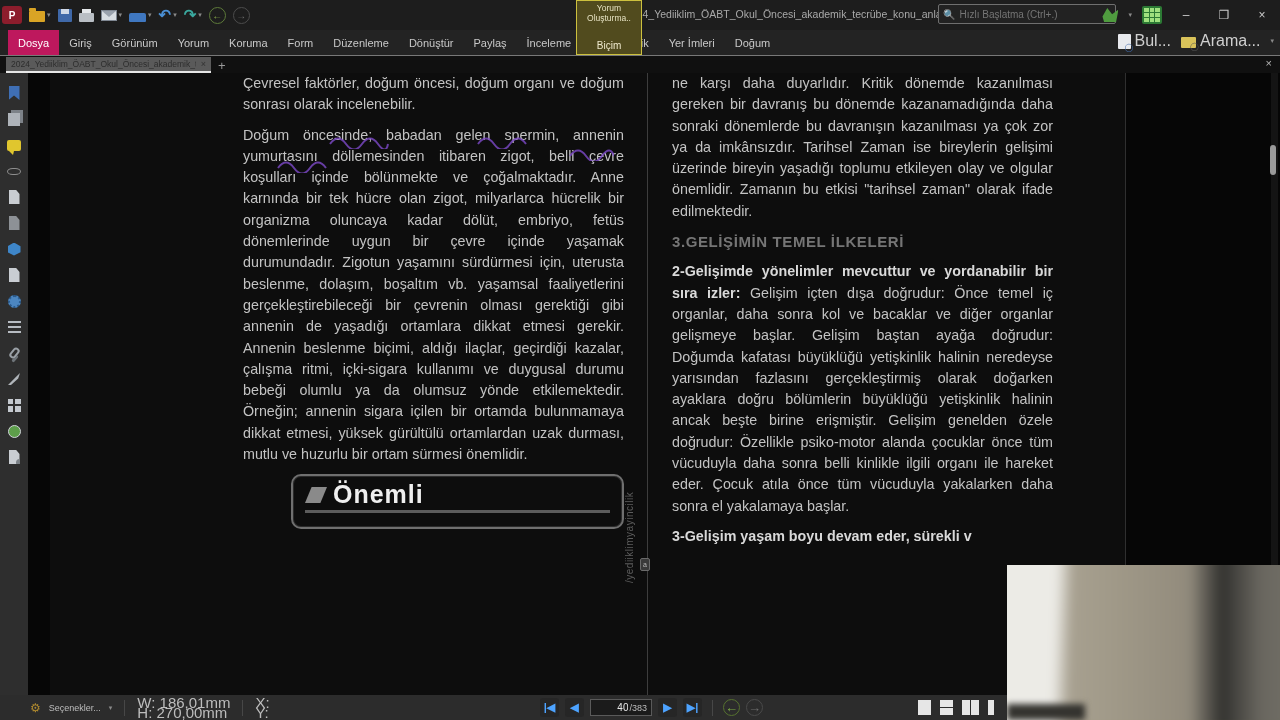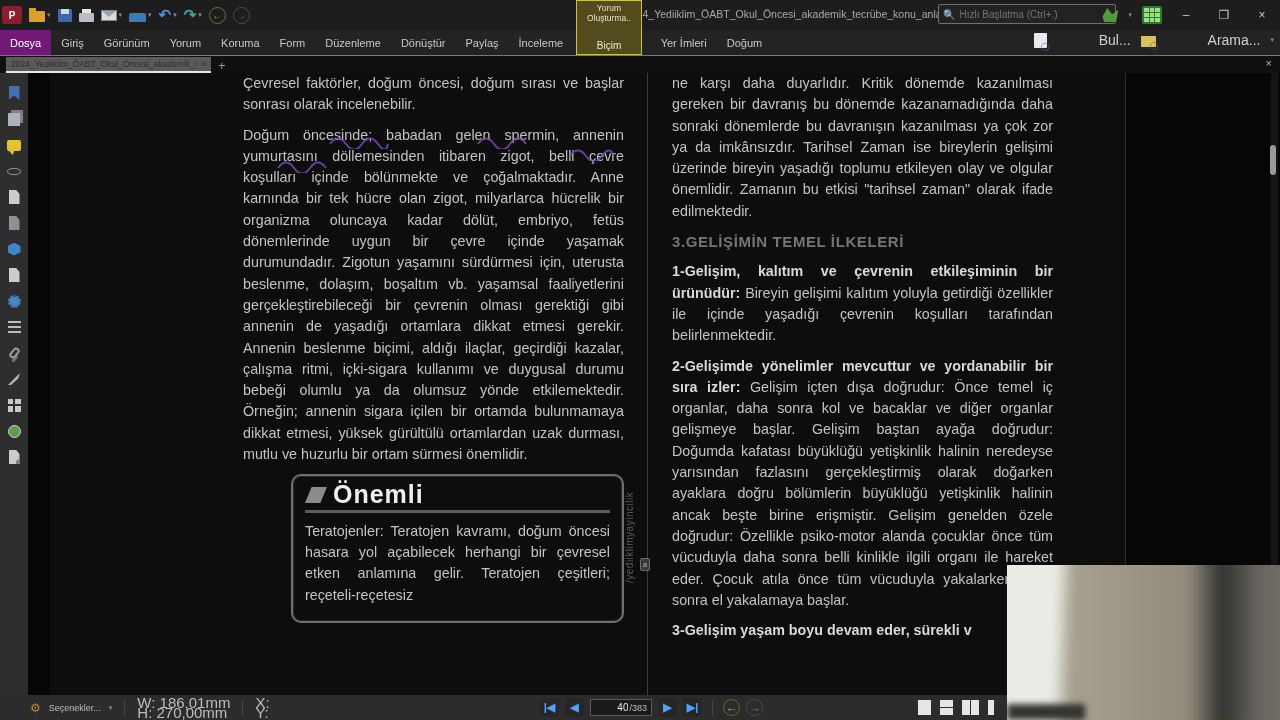--- a/index.html
+++ b/index.html
@@ -32,26 +32,26 @@
   .mag { color:#9a9a9a; font-size:10px; }
   .tb-right { position:absolute; right:4px; top:2px; display:flex; align-items:center; gap:10px; height:26px; }
   .plant { width:16px; height:14px; background:#4f9c3f; clip-path:polygon(0 60%,30% 0,60% 45%,100% 10%,85% 100%,10% 100%); }
   .ggrid { width:20px; height:18px; background:#2c7a34; border-radius:2px; display:grid; grid-template-columns:1fr 1fr 1fr; gap:1px; padding:2px; }
   .ggrid span { background:#9fe07e; }
   .winbtn { color:#c9c9c9; font-size:12px; width:28px; text-align:center; }
 
   
   .ribbon { position:absolute; left:0; top:30px; width:1280px; height:25px; background:#232323; display:flex; align-items:stretch; }
   .rtab { color:#c9c9c9; font-size:11px; padding:0 10px; display:flex; align-items:center; }
-  .rtab.active { background:#701a75; color:#fff; }
+  .rtab.active { background:#be185d; color:#fff;margin-left:8px; }
   .ctxgrp { position:absolute; left:576px; top:0; width:66px; height:55px; background:#514b1e; border:1px solid #cdc13e; z-index:5; display:flex; flex-direction:column; justify-content:space-between; align-items:center; padding:3px 2px; }
   .ctxgrp .t { color:#e6e2c2; font-size:8.5px; text-align:center; line-height:1.15; }
   .ctxgrp .b { color:#efe9cd; font-size:10px;margin-top:6px; }
   .ribbon-right { position:absolute; right:6px; top:32px; display:flex; align-items:center; gap:10px; z-index:6; }
-  .ribbon-right .lbl { color:#cfcfcf; font-size:14px;margin-left:48px; }
+  .ribbon-right .lbl { color:#cfcfcf; font-size:16px; }
   .doc-mag { width:13px; height:15px; background:#e8eaee; border-radius:1px; position:relative; }
   .doc-mag:after { content:"◯"; position:absolute; right:-3px; bottom:-3px; font-size:8px; color:#3f68a8; }
   .fold-mag { width:15px; height:11px; background:#d9c35a; border-radius:1px; position:relative; margin-top:3px; }
   .fold-mag:after { content:"◯"; position:absolute; right:-3px; bottom:-3px; font-size:8px; color:#555; }
 
   
   .tabbar { position:absolute; left:0; top:55px; width:1280px; height:18px; background:#101010; border-top:1px solid #787878; }
   .doctab { position:absolute; left:6px; top:1px; width:205px; height:16px; background:#5a5a5a; border-bottom:2px solid #e6e6e6; display:flex; align-items:center; padding:0 5px; gap:5px; }
   .doctab .txt { color:#2d2d2d; font-size:8.5px; white-space:nowrap; overflow:hidden; flex:1; }
   .doctab .x { color:#333; font-size:9px; }
@@ -284,35 +284,33 @@
   </div>
 
   <div class="docarea">
     <div class="pagebg"></div>
     <div class="coldiv"></div>
     <div class="pageedge"></div>
     <div class="watermark">/yediiklimyayincilik</div>
     <div class="wm-icon">a</div>
 
     <div class="col col-l">
-      <p>Çevresel faktörler, doğum öncesi, doğum sırası ve başlar sonrası olarak incelenebilir.</p>
+      <p>Çevresel faktörler, doğum öncesi, doğum organı ve doğum sonrası olarak incelenebilir.</p>
       <p>Doğum öncesinde; babadan gelen spermin, annenin yumurtasını döllemesinden itibaren zigot, belli çevre koşulları içinde bölünmekte ve çoğalmaktadır. Anne karnında bir tek hücre olan zigot, milyarlarca hücrelik bir organizma oluncaya kadar dölüt, embriyo, fetüs dönemlerinde uygun bir çevre içinde yaşamak durumundadır. Zigotun yaşamını sürdürmesi için, uterusta beslenme, dolaşım, boşaltım vb. yaşamsal faaliyetlerini gerçekleştirebileceği bir çevrenin olması gerektiği gibi annenin de yaşadığı ortamlara dikkat etmesi gerekir. Annenin beslenme biçimi, aldığı ilaçlar, geçirdiği kazalar, çalışma ritmi, içki-sigara kullanımı ve duygusal durumu bebeği olumlu ya da olumsuz yönde etkilemektedir. Örneğin; annenin sigara içilen bir ortamda bulunmamaya dikkat etmesi, yüksek gürültülü ortamlardan uzak durması, mutlu ve huzurlu bir ortam sürmesi önemlidir.</p>
       <div class="imp-box">
         <div class="imp-title">
           <span class="imp-logo"></span>
           <span>Önemli</span>
         </div>
-        <p>Teratojenler: Teratojen kavramı, doğum öncesi hasara yol açabilecek herhangi bir çevresel etken anlamına gelir. Teratojen çeşitleri; reçeteli-reçetesiz</p>
       </div>
     </div>
 
     <div class="col col-r">
       <p>ne karşı daha duyarlıdır. Kritik dönemde kazanılması gereken bir davranış bu dönemde kazanamadığında daha sonraki dönemlerde bu davranışın kazanılması ya çok zor ya da imkânsızdır. Tarihsel Zaman ise bireylerin gelişimi üzerinde bireyin yaşadığı toplumu etkileyen olay ve olgular önemlidir. Zamanın bu etkisi "tarihsel zaman" olarak ifade edilmektedir.</p>
       <div class="dochead">3.GELİŞİMİN TEMEL İLKELERİ</div>
-      <p><span class="lead">1-Gelişim, kalıtım ve çevrenin etkileşiminin bir ürünüdür:</span><span> Bireyin gelişimi kalıtım yoluyla getirdiği özellikler ile içinde yaşadığı çevrenin koşulları tarafından belirlenmektedir.</span></p>
       <p><span class="lead">2-Gelişimde yönelimler mevcuttur ve yordanabilir bir sıra izler:</span><span> Gelişim içten dışa doğrudur: Önce temel iç organlar, daha sonra kol ve bacaklar ve diğer organlar gelişmeye başlar. Gelişim baştan ayağa doğrudur: Doğumda kafatası büyüklüğü yetişkinlik halinin neredeyse yarısından fazlasını gerçekleştirmiş olarak doğarken ayaklara doğru bölümlerin büyüklüğü yetişkinlik halinin ancak beşte birine erişmiştir. Gelişim genelden özele doğrudur: Özellikle psiko-motor alanda çocuklar önce tüm vücuduyla daha sonra belli kinlikle ilgili organı ile hareket eder. Çocuk atıla önce tüm vücuduyla yakalarken daha sonra el yakalamaya başlar.</span></p>
       <p><span class="lead">3-Gelişim yaşam boyu devam eder, sürekli v</span></p>
     </div>
 
     <svg class="squig" style="left:300px;top:60px" width="62" height="16">
         <path d="M2,11 q8,-11 16,0 t16,0 t16,0 t10,0" stroke="#7d49c9" stroke-width="2" fill="none"></path>
       </svg>
     <svg class="squig" style="left:448px;top:60px" width="52" height="16">
         <path d="M2,11 q8,-11 16,0 t16,0 t16,0" stroke="#7d49c9" stroke-width="2" fill="none"></path>
       </svg>

